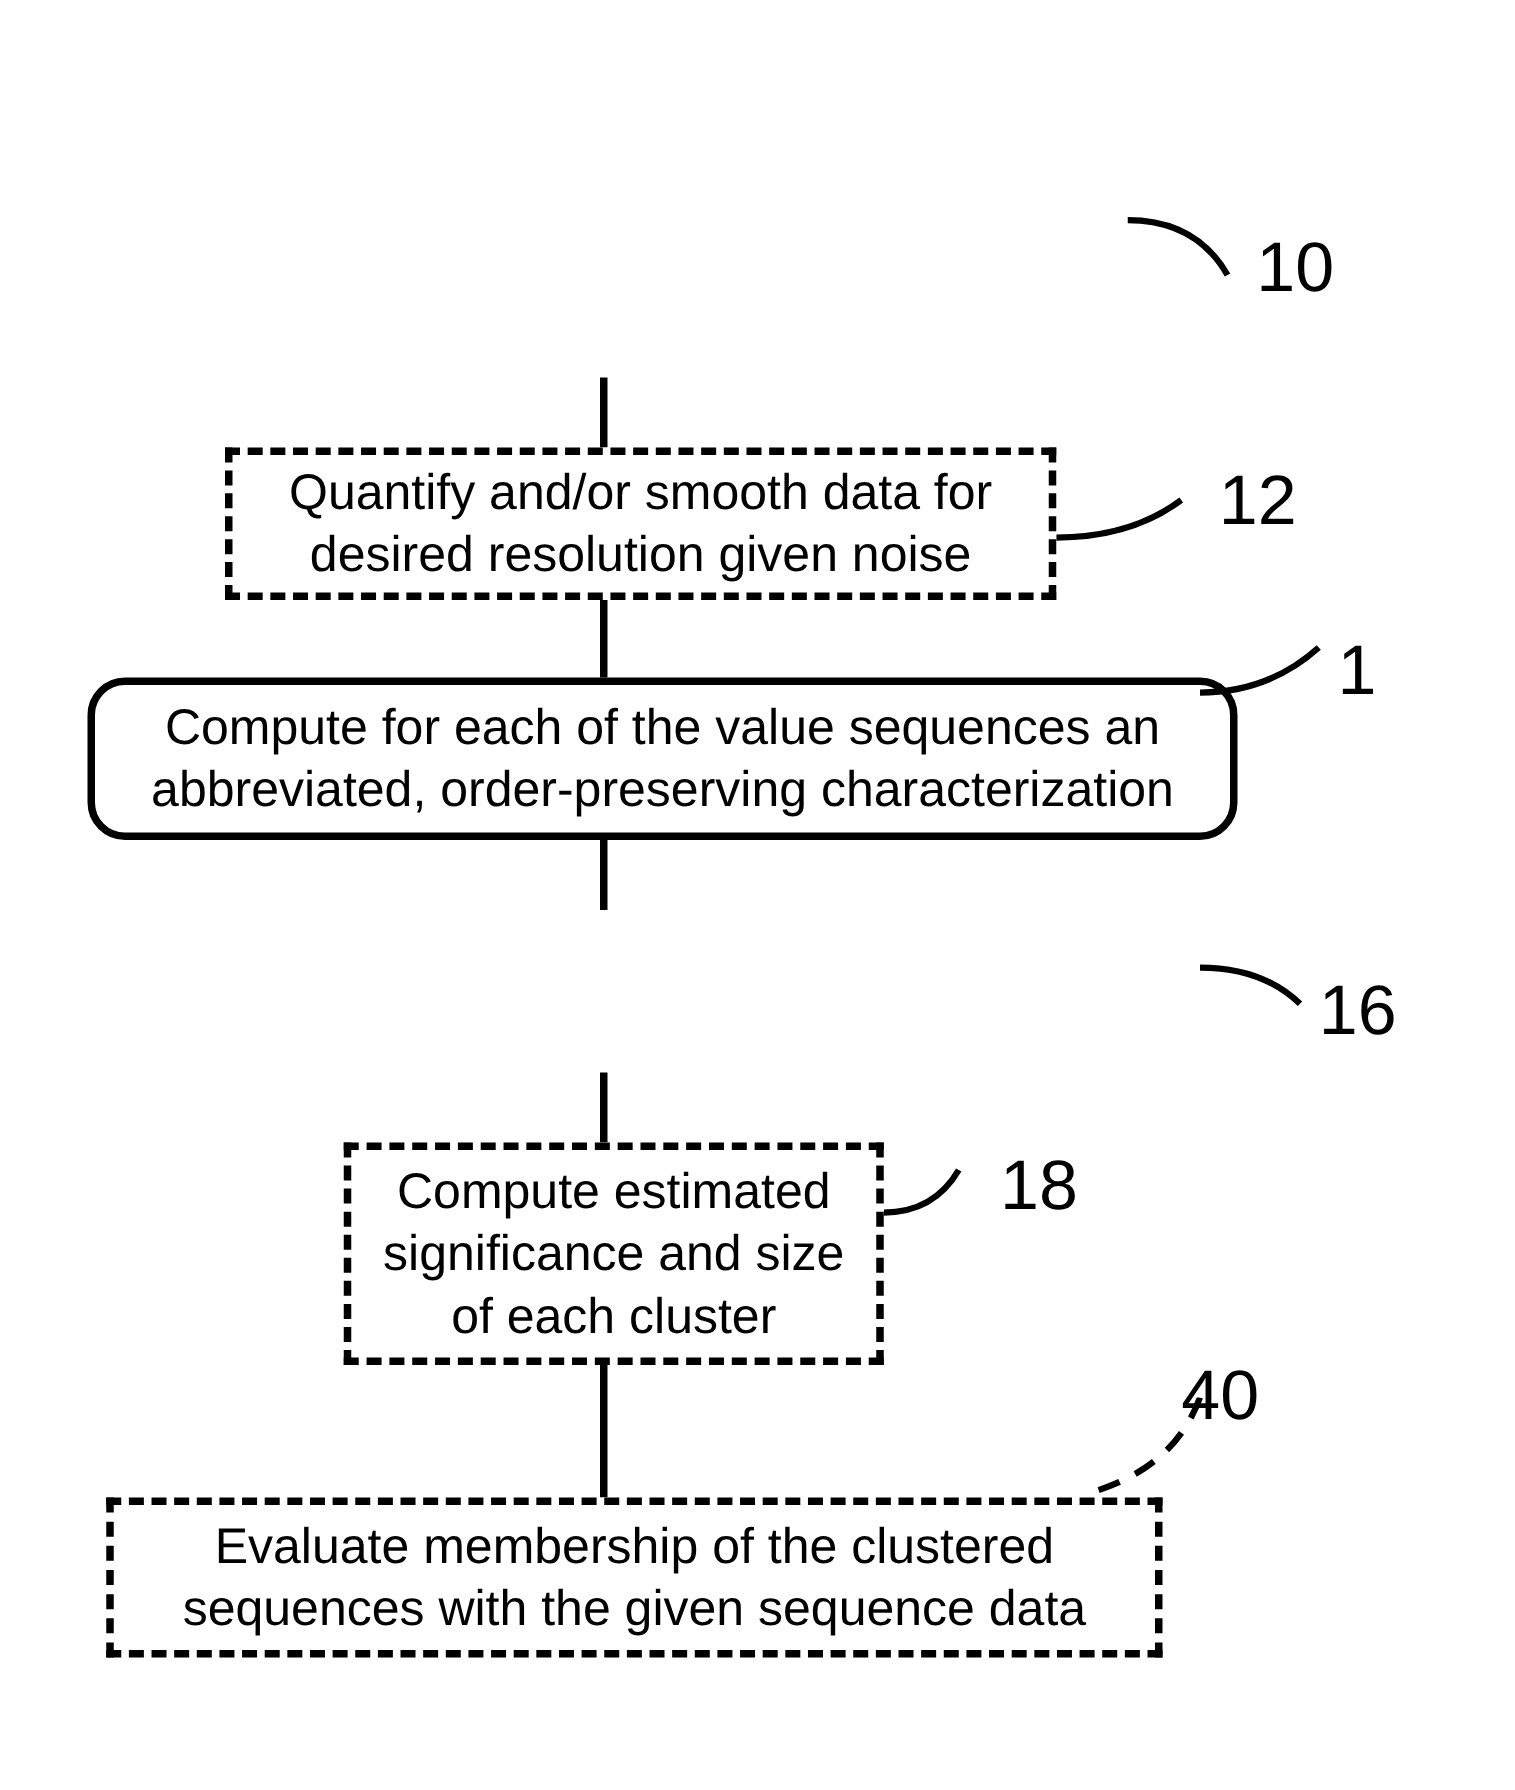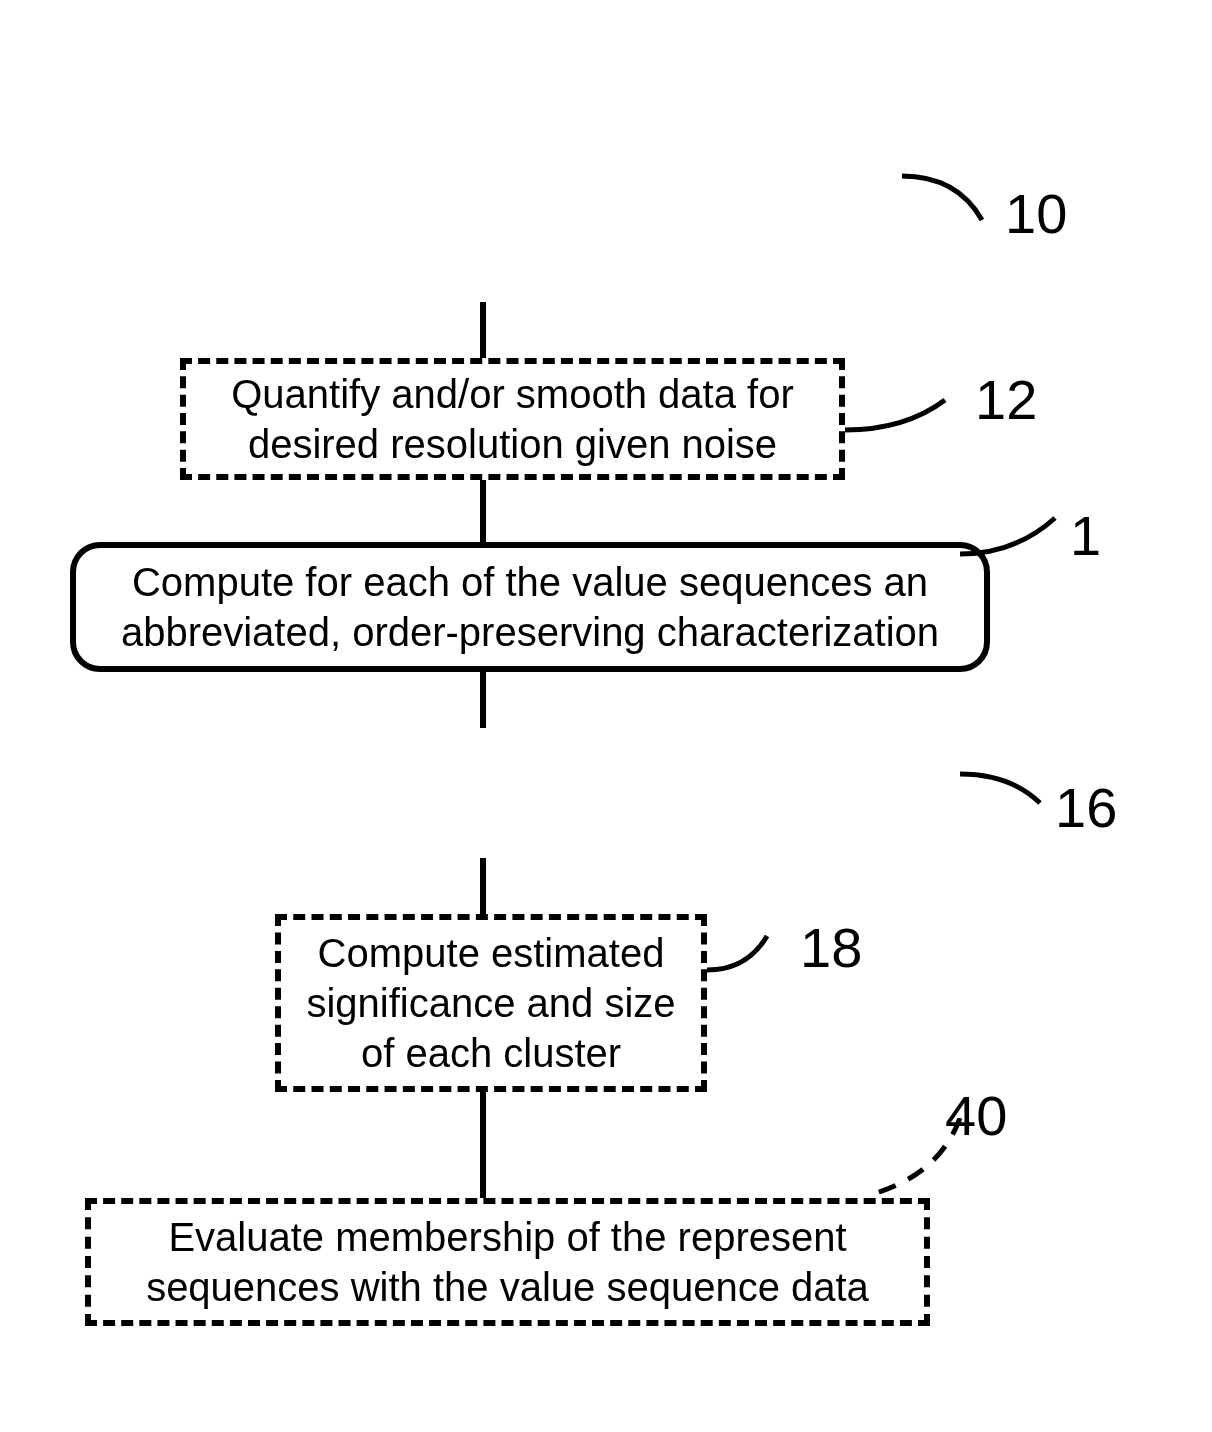--- a/index.html
+++ b/index.html
@@ -95,16 +95,16 @@
   <div class="label" style="left:780px; top:920px;margin-left:20px;">18</div>
 
   <div class="connector" style="left:480px; top:1092px; height:106px;"></div>
 
   <svg class="curve" style="left:870px; top:1118px; width:100px; height:80px;">
     <path d="M90 0 Q70 55 6 75" stroke="#000" stroke-width="5" fill="none" stroke-dasharray="18 14"></path>
   </svg>
   <div class="label" style="left:945px; top:1088px;">40</div>
 
   <div class="box dashed" style="left:85px; top:1198px; width:845px; height:128px;">
-    <span>Evaluate membership of the represent sequences with the value sequence data</span>
+    <span>Evaluate membership of the clustered sequences with the given sequence data</span>
   </div>
 
 </div>
 
 </body></html>

